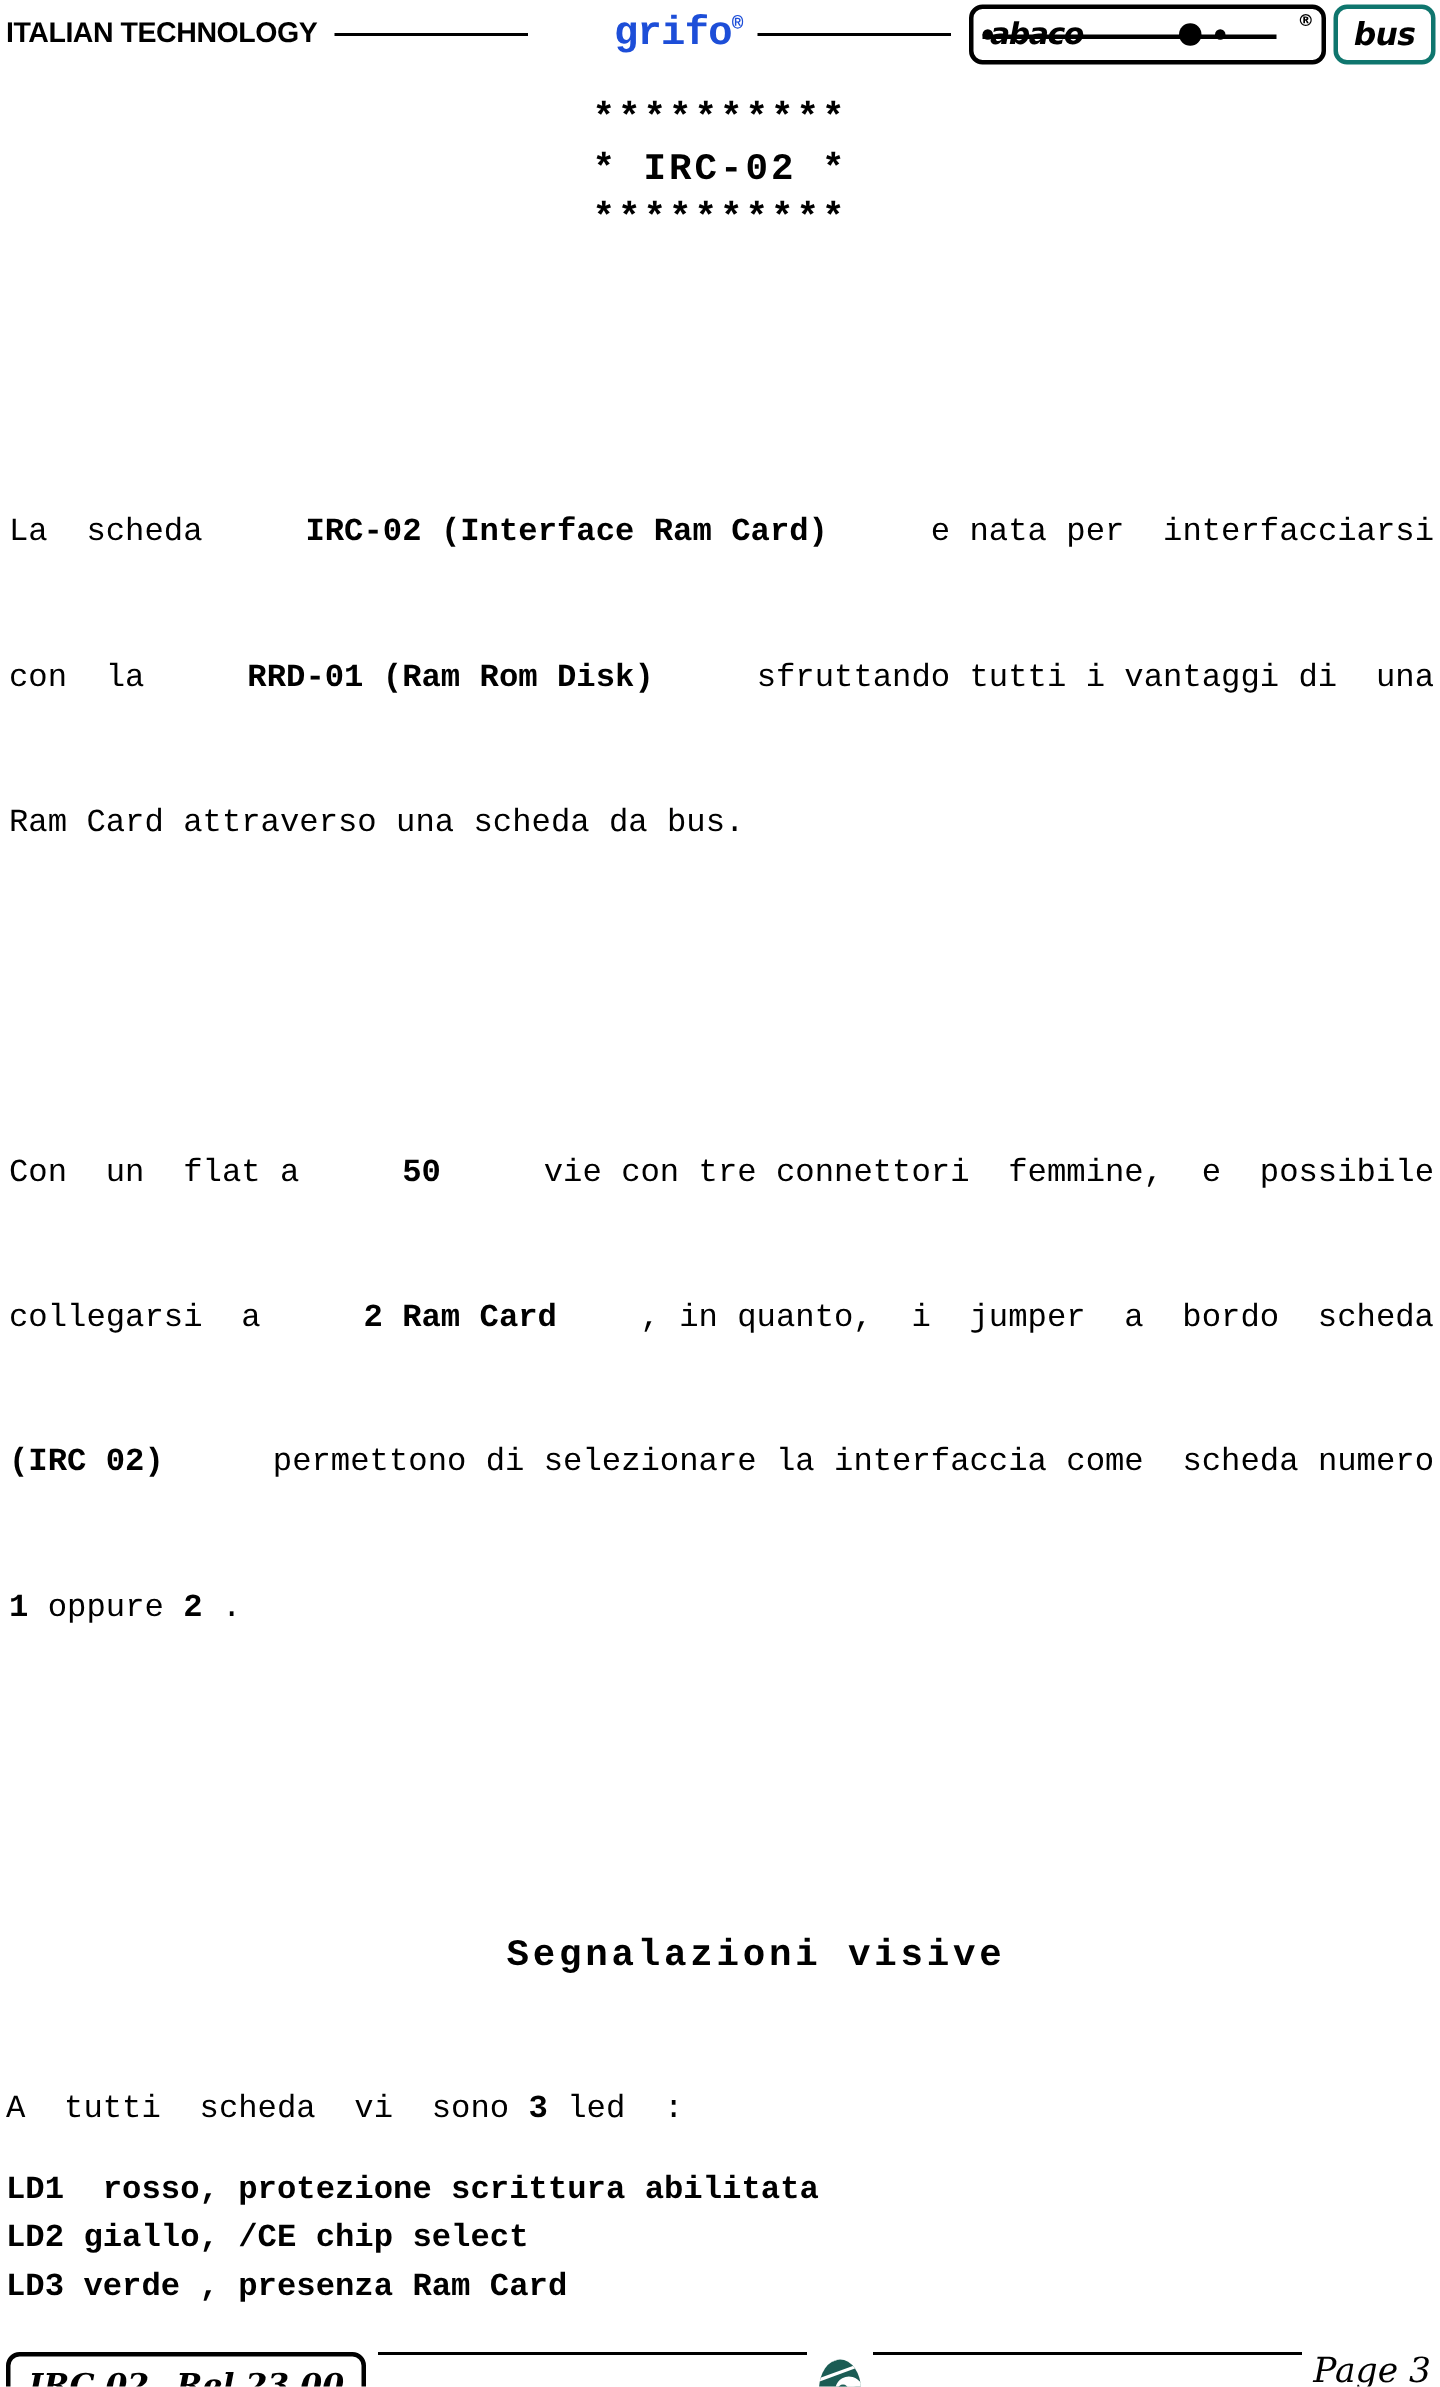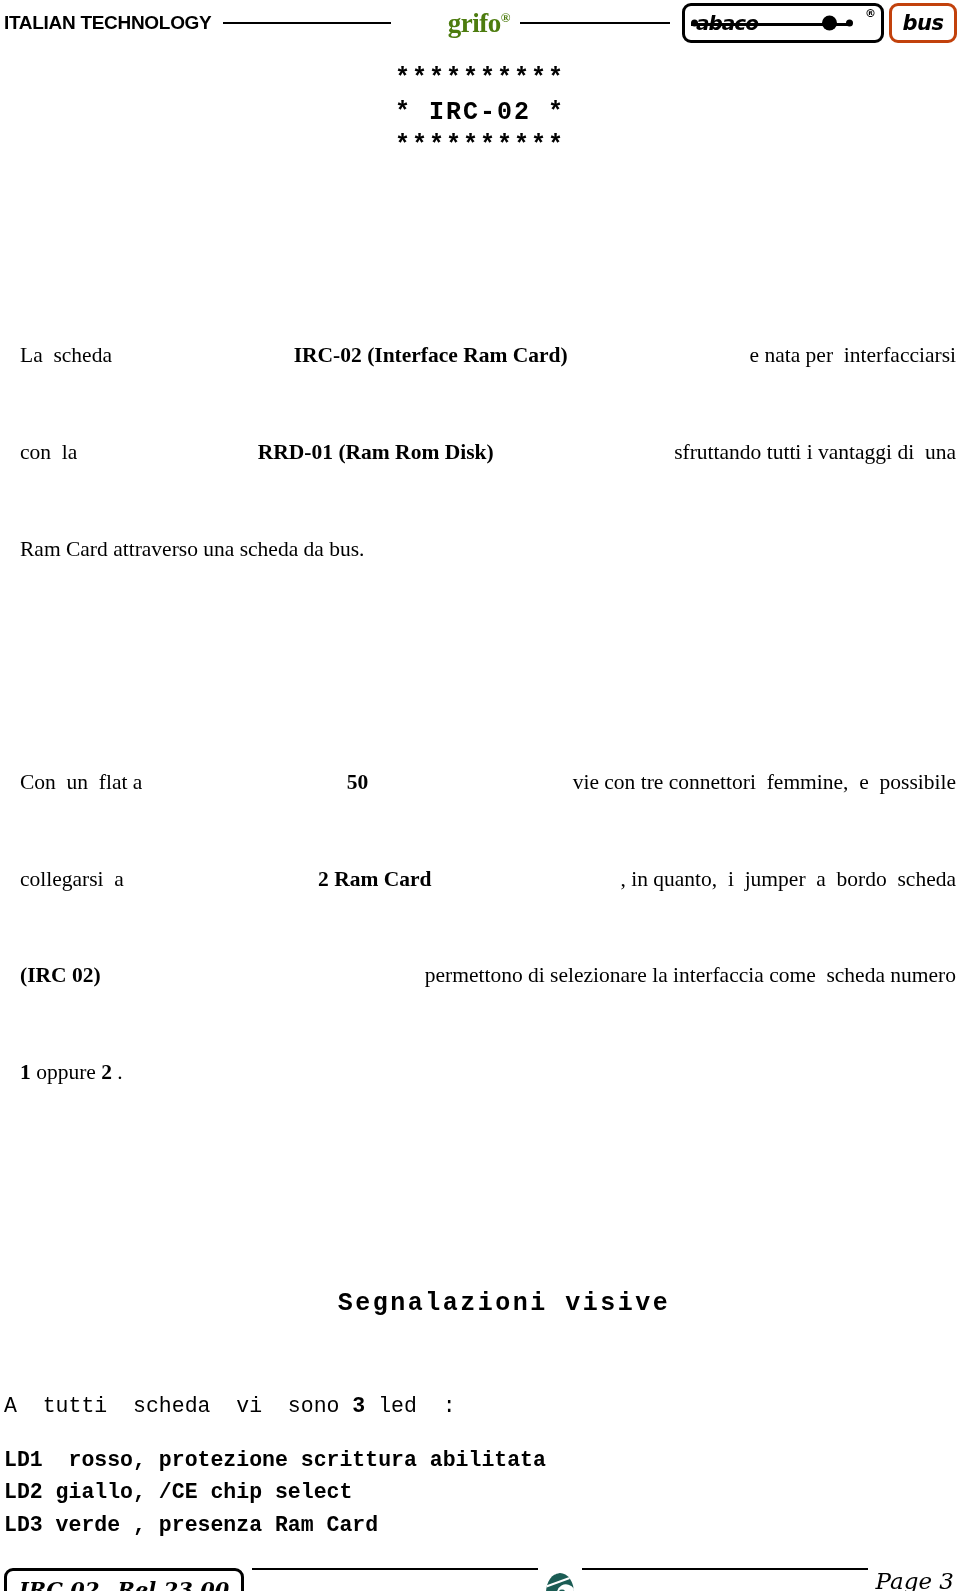--- a/index.html
+++ b/index.html
@@ -35,43 +35,44 @@
     padding-left: 4px;
   }
   .hdr-rule {
     height: 0;
     border-top: 2.5px solid #000;
     flex: 1 1 auto;
   }
   .hdr-rule.r1 { margin: 0 10px 0 12px; }
   .hdr-rule.r2 { margin: 0 12px 0 10px; max-width: 150px; }
   .hdr-grifo {
-    font-family: Liberation Serif, serif;
+    font-family: Liberation Mono, monospace;
     font-weight: bold;
     font-size: 27px;
-    color: #4d7c0f;
+    color: #1d4ed8;
     white-space: nowrap;
     letter-spacing: -0.5px;
     position: relative;
     margin-left: 47px;
   }
   .hdr-grifo sup {
     font-size: 13px;
     vertical-align: super;
     line-height: 0;
   }
   .abaco-box {
     border: 3px solid #000;
     border-radius: 9px;
     width: 196px;
     height: 34px;
     position: relative;
     flex: 0 0 auto;
     background: #fff;
     overflow: hidden;
+    padding-left: 36px;
   }
   .abaco-word {
     position: absolute;
     left: 11px; top: 50%;
     transform: translateY(-52%);
     font-family: "DejaVu Sans", sans-serif;
     font-weight: bold;
     font-style: italic;
     font-size: 20px;
     letter-spacing: -1px;
@@ -95,21 +96,21 @@
   .abaco-dot.d2 { left: 137px; width: 15px; height: 15px; }
   .abaco-dot.d3 { left: 161px; width: 7px;  height: 7px; }
   .abaco-reg {
     position: absolute;
     right: 5px; top: 1px;
     font-family: "DejaVu Sans", sans-serif;
     font-size: 11px;
     font-weight: bold;
   }
   .bus-box {
-    border: 3px solid #c2410c;
+    border: 3px solid #0f766e;
     border-radius: 9px;
     width: 62px;
     height: 34px;
     flex: 0 0 auto;
     margin-left: 5px;
     margin-right: 3px;
     display: flex;
     align-items: center;
     justify-content: center;
     background: #fff;
@@ -132,25 +133,25 @@
   .title-block {
     text-align: center;
     font-family: "Liberation Mono", monospace;
     font-weight: bold;
     font-size: 25px;
     line-height: 1.34;
     letter-spacing: 2px;
     margin-top: 16px;
   }
   .para {
-    font-family: Liberation Serif, serif;
+    font-family: Liberation Mono, monospace;
     font-size: 21.5px;
     line-height: 1.50;
     text-align: justify;
-    padding: 0 4px 0 20px;
+    padding: 0 4px 0 6px;
     white-space: pre-wrap;
   }
   .para b { font-weight: bold; }
   .para .jline {
     display: flex;
     justify-content: space-between;
     white-space: pre;
   }
   .para .jline.last { justify-content: flex-start; }
 

